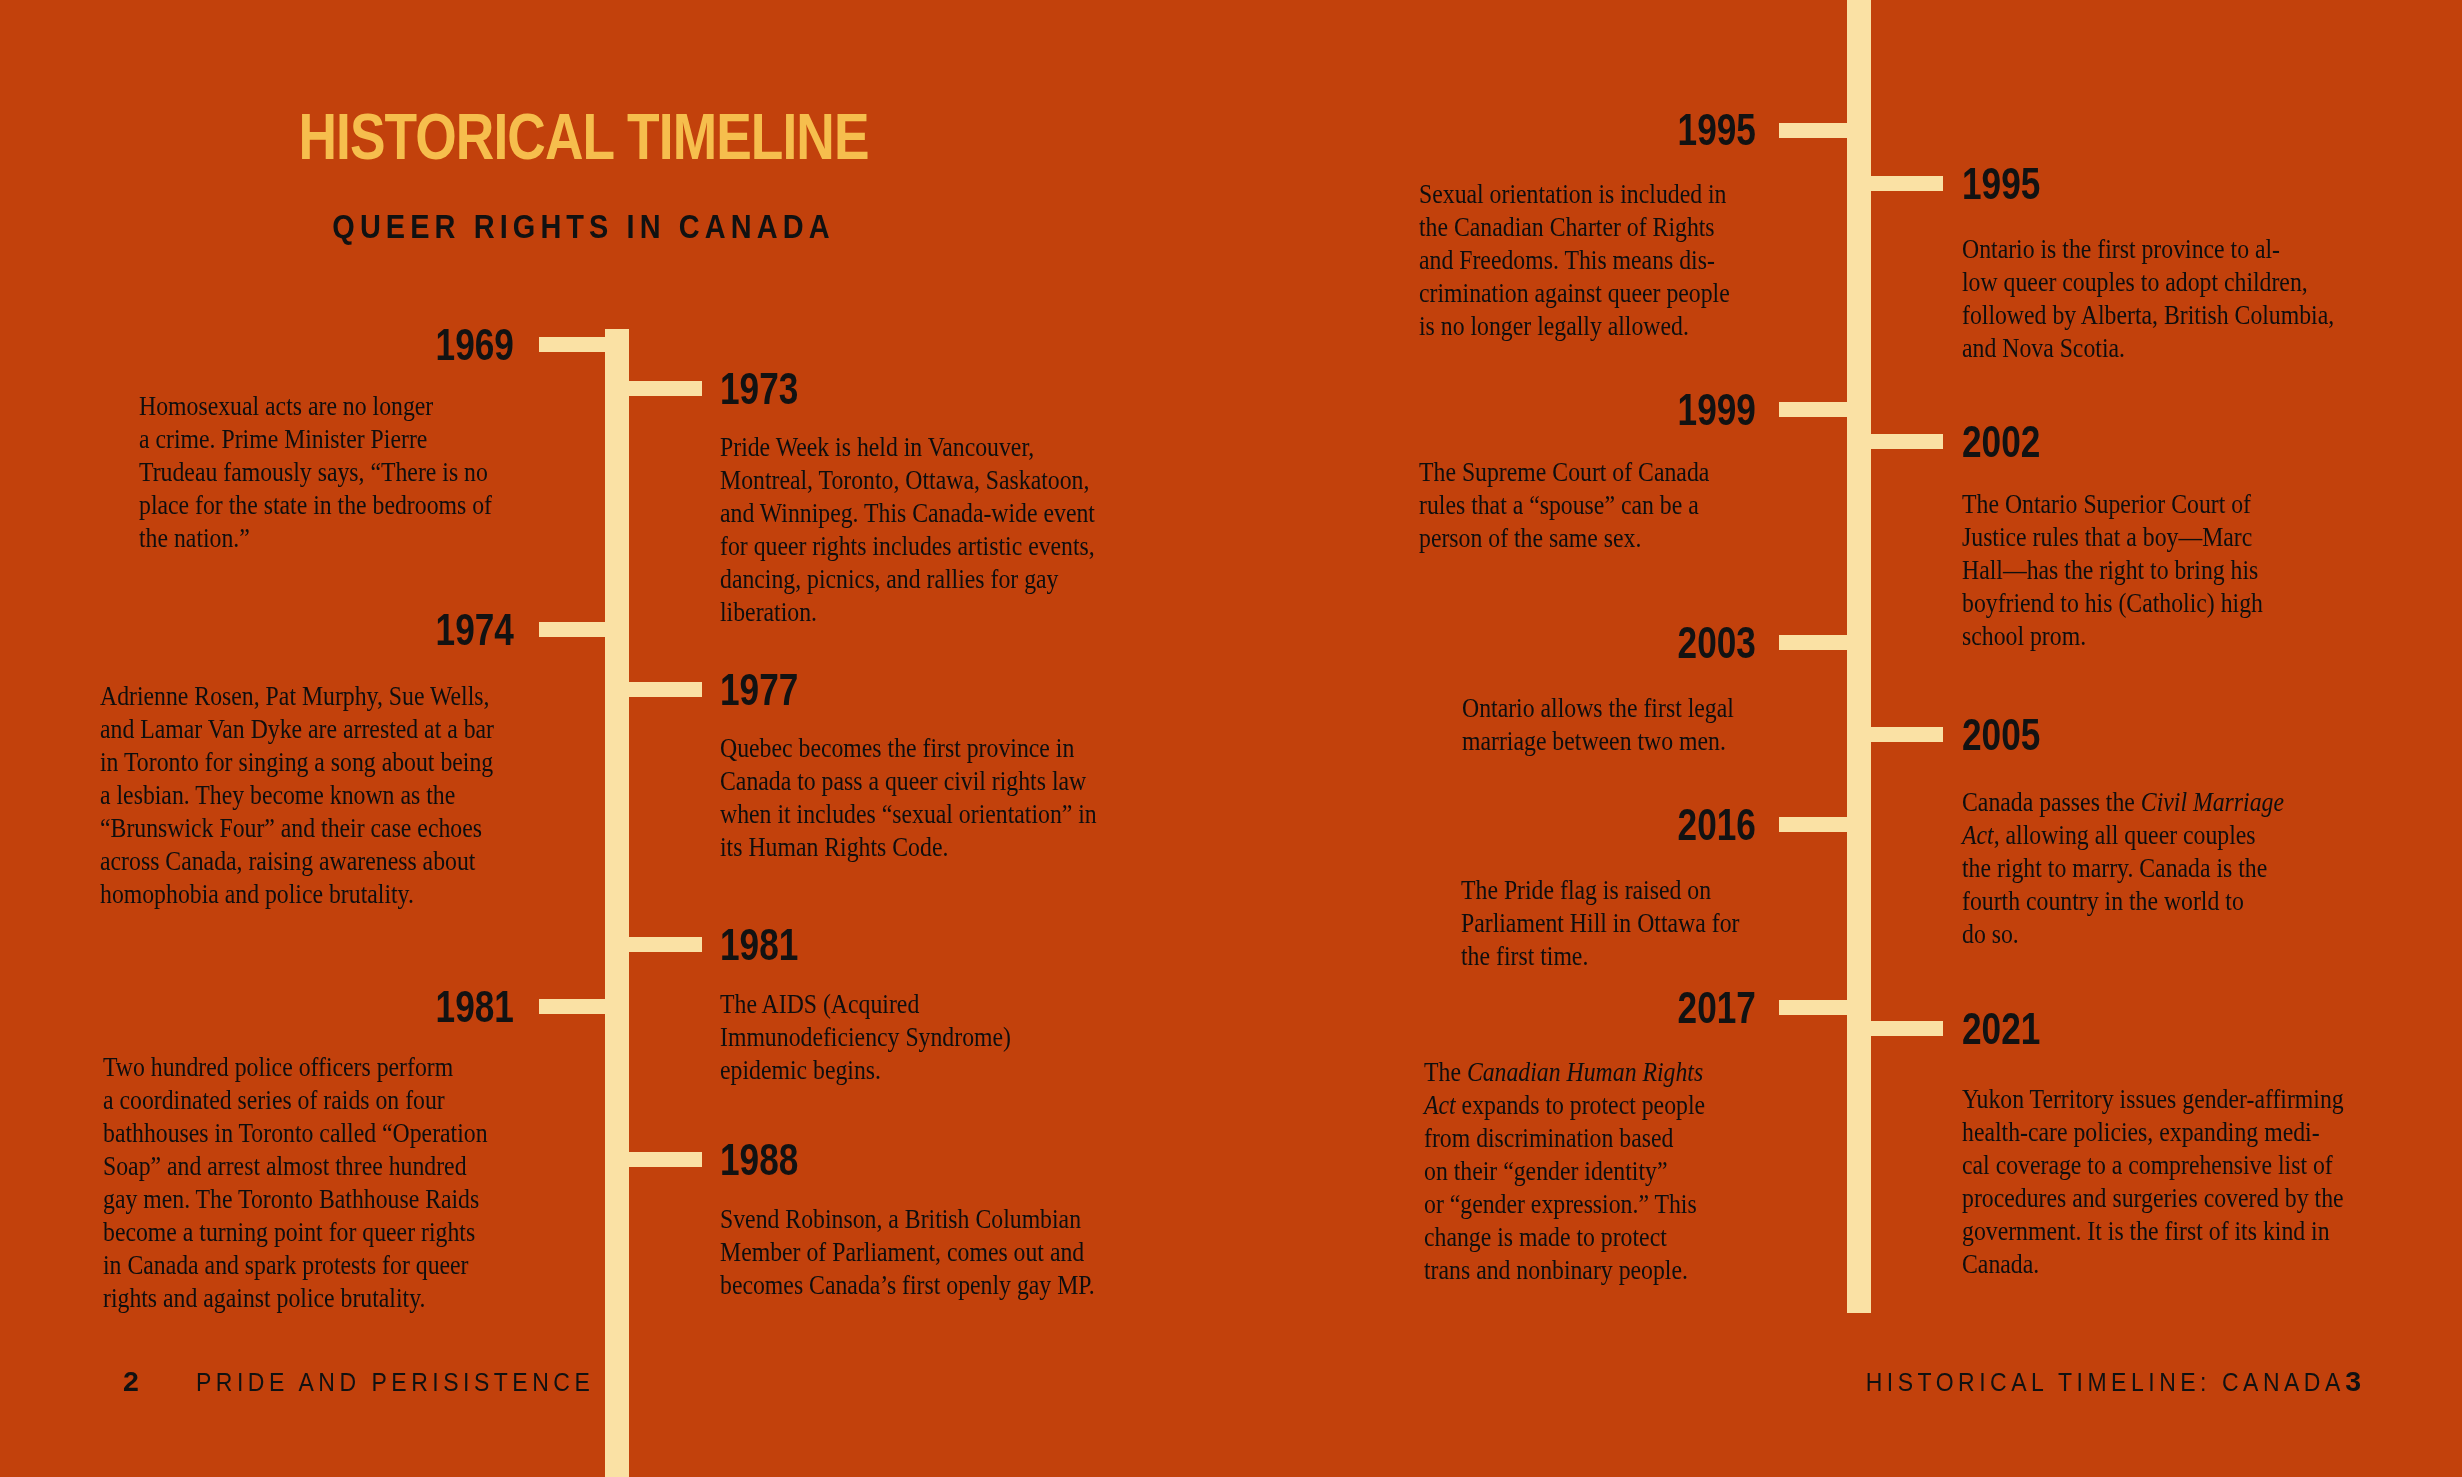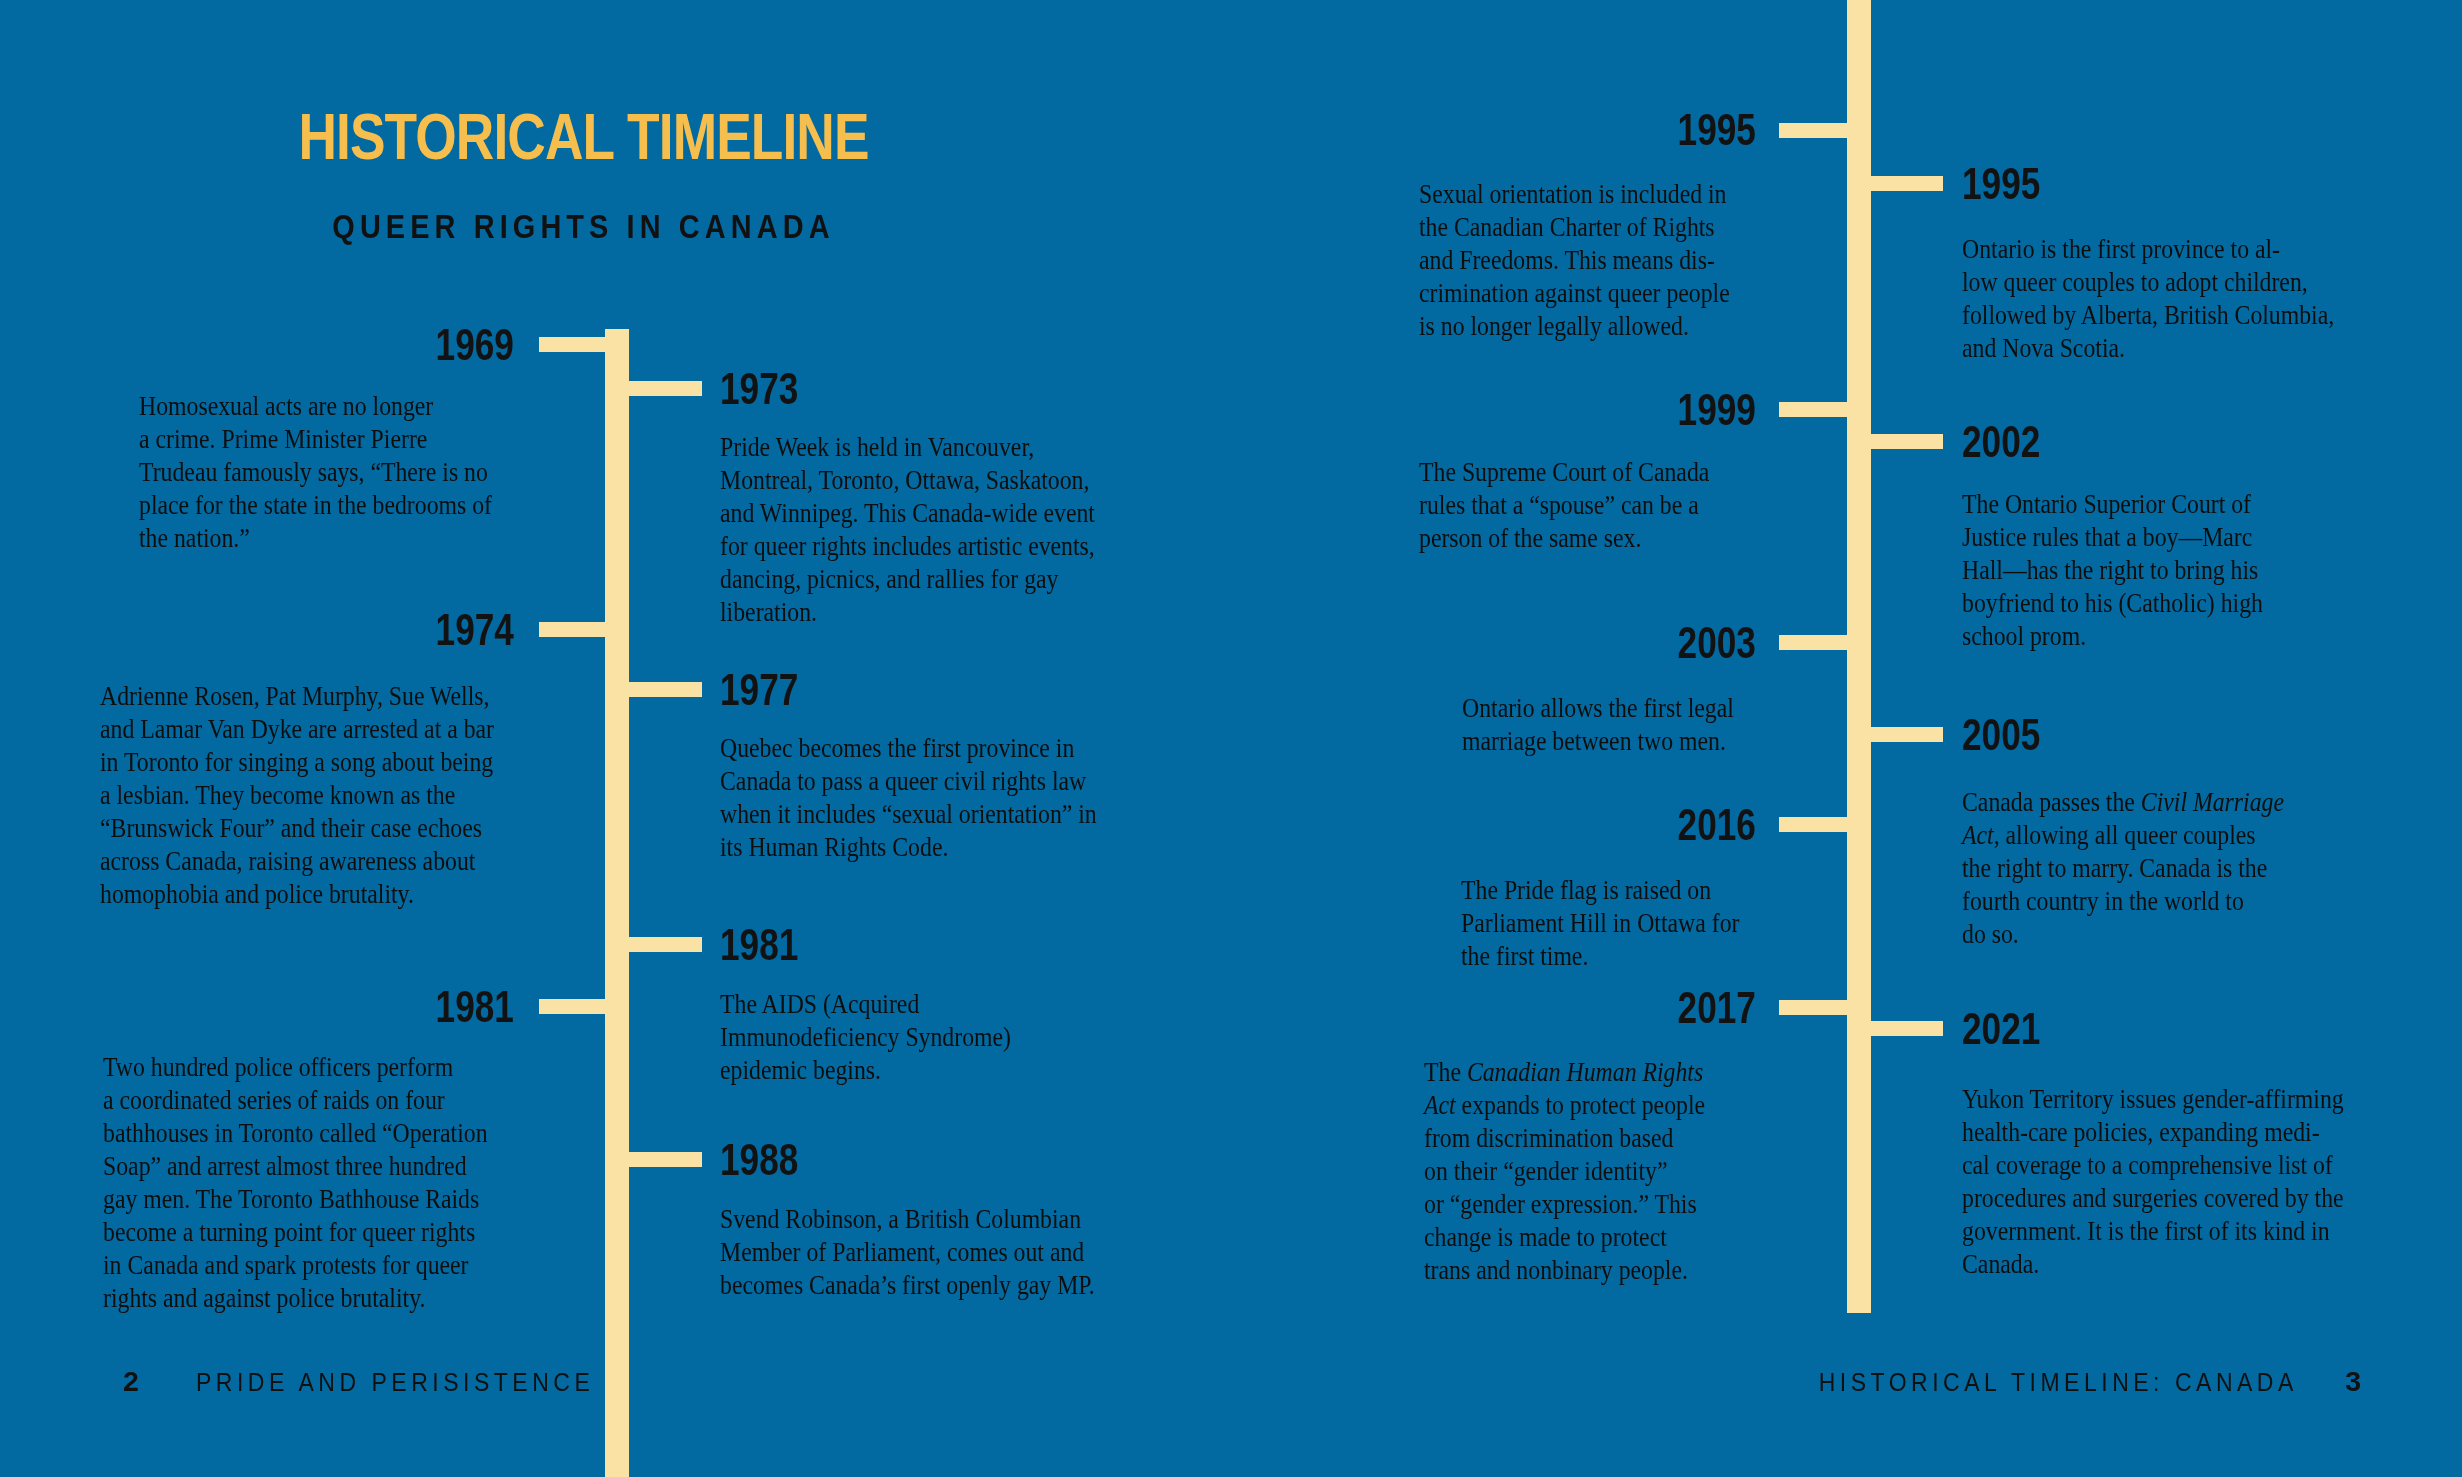--- a/index.html
+++ b/index.html
@@ -1,19 +1,19 @@
 <!DOCTYPE html>
 <html style="font-size:8.8px"><head>
 <meta charset="utf-8">
 <style>
   html,body{margin:0;padding:0;background:#ffffff;}
   #spread{
     position:relative;
     width:2462px;height:1477px;
-    background:#0369a1;
+    background:#c2410c;
     overflow:hidden;
     font-family:"Liberation Serif", serif;
     color:#0e0e0e;
   }
   
   .vbar,.tick{position:absolute;background:#FAE1A4;}
   .tick{height:15.3px;}
   
   .main-title{
     position:absolute;left:173px;top:104px;width:821px;
@@ -53,21 +53,21 @@
     display:flex;align-items:baseline;
     font-family:"Liberation Sans", sans-serif;color:#111;
   }
   .footer .pagenum{font-weight:700;font-size:28.5px;line-height:1;}
   .footer .flabel{
     font-weight:400;font-size:25px;line-height:1;letter-spacing:4.9px;
     transform:scaleX(0.92);white-space:nowrap;
   }
   .footer-left{left:123px;gap:57px;}
   .footer-left .flabel{transform-origin:left center;}
-  .footer-right{right:101px;gap:47px;}
+  .footer-right{right:101px;}
   .footer-right .flabel{transform-origin:right center;}
 </style>
 </head>
 <body>
 
 <div id="spread">
 
   <div>
     <div class="main-title">HISTORICAL TIMELINE</div>
     <div class="sub-title">QUEER RIGHTS IN CANADA</div>

